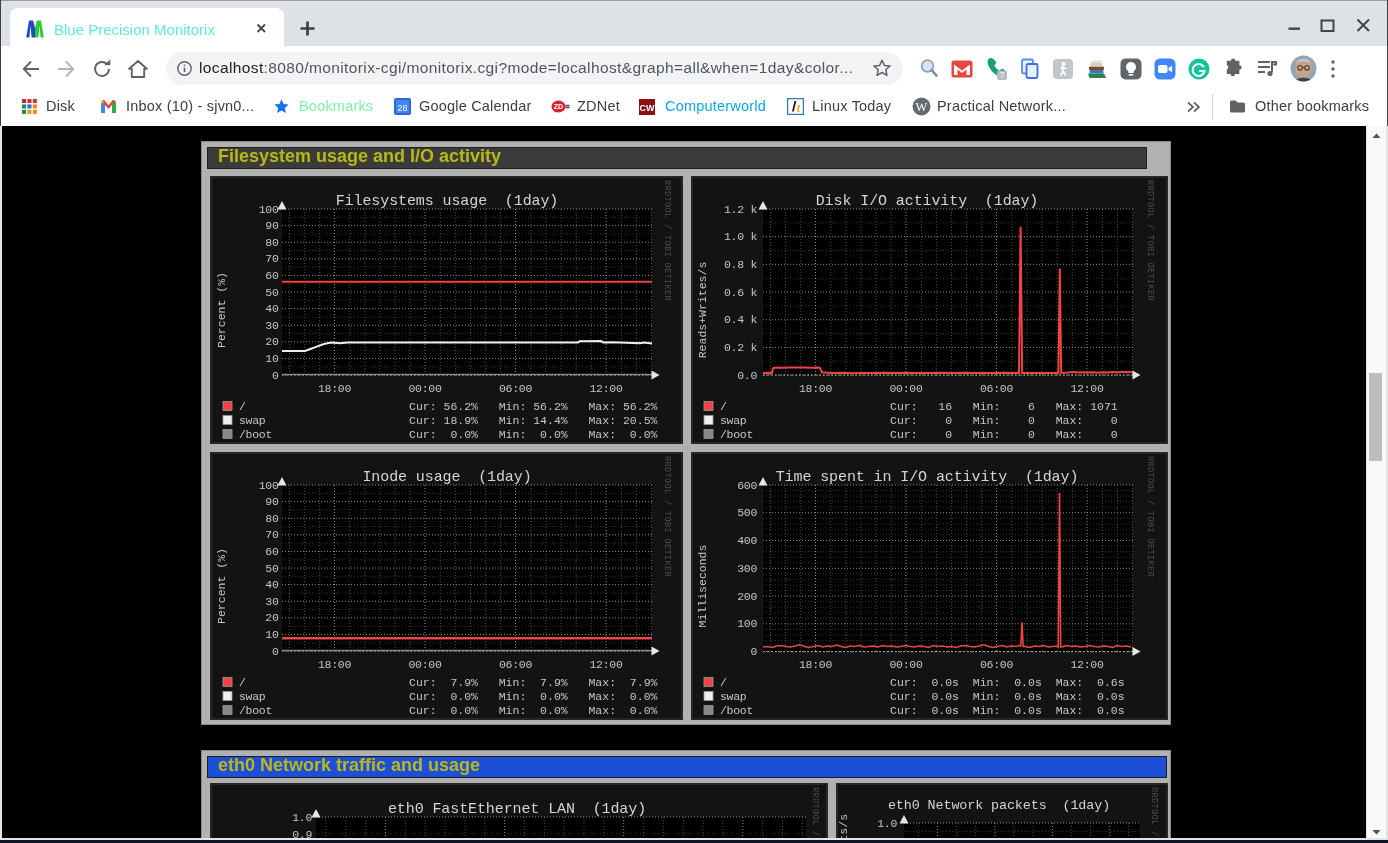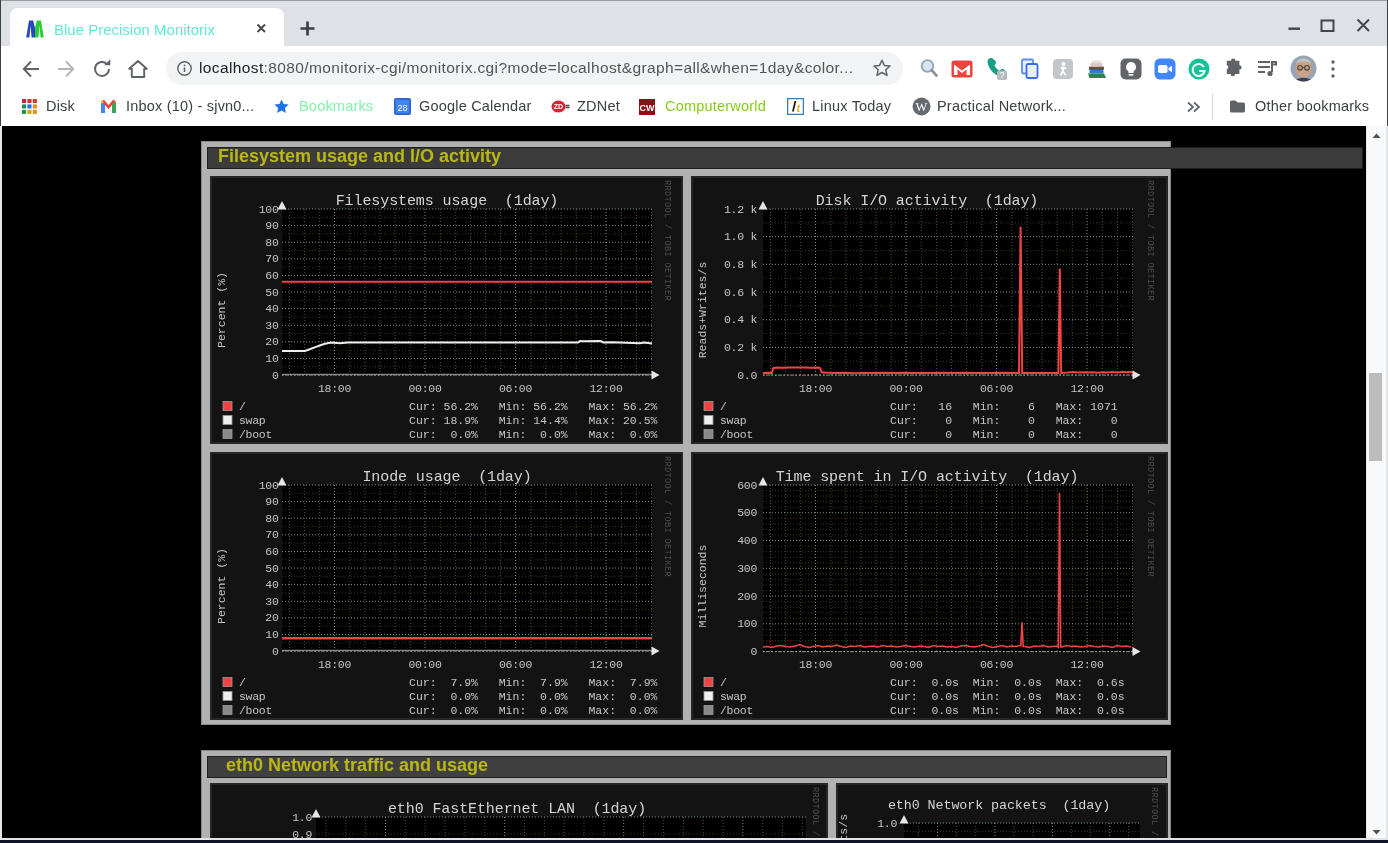--- a/index.html
+++ b/index.html
@@ -155,21 +155,21 @@
     <ellipse cx="7.5" cy="7.5" rx="7" ry="6" fill="#d6252e"></ellipse>
     <path d="M3 13.5 L5 9.5 L9 12 Z" fill="#d6252e"></path>
     <text x="7.5" y="10.3" font-family="Liberation Sans" font-size="7" font-weight="bold" fill="#fff" text-anchor="middle">ZD</text>
     <path d="M14.5 6.5 h4 M14.5 8.5 h4" stroke="#4a4a4a" stroke-width="1.5"></path>
   </svg>
 <div style="position:absolute;left:577px;top:98px;font:14.5px 'Liberation Sans',sans-serif;letter-spacing:0.2px;color:#3c4043">ZDNet</div>
 <svg style="position:absolute;left:639px;top:99px" width="16" height="16" viewBox="0 0 16 16">
     <rect width="16" height="16" fill="#8b1117"></rect>
     <text x="8" y="12" font-family="Liberation Sans" font-size="9" font-weight="bold" fill="#fff" text-anchor="middle">CW</text>
   </svg>
-<div style="position:absolute;left:665px;top:98px;font:14.5px 'Liberation Sans',sans-serif;letter-spacing:0.2px;color:#84cc16">Computerworld</div>
+<div style="position:absolute;left:665px;top:98px;font:14.5px 'Liberation Sans',sans-serif;letter-spacing:0.2px;color:#0ea5e9">Computerworld</div>
 <svg style="position:absolute;left:787px;top:98px" width="17" height="17" viewBox="0 0 17 17">
     <rect x="0.5" y="0.5" width="16" height="16" fill="#ffffff" stroke="#2e7cb8" stroke-width="1.5"></rect>
     <path d="M5 13.5 L7.5 3 L9.3 3 L6.8 13.5 Z" fill="#1a1a1a"></path>
     <text x="11.5" y="13.6" font-family="Liberation Serif" font-size="12" font-weight="bold" font-style="italic" fill="#f0a81f" text-anchor="middle">t</text>
   </svg>
 <div style="position:absolute;left:812px;top:98px;font:14.5px 'Liberation Sans',sans-serif;letter-spacing:0.2px;color:#3c4043">Linux Today</div>
 <svg style="position:absolute;left:912px;top:97px" width="19" height="19" viewBox="0 0 19 19">
     <circle cx="9.5" cy="9.5" r="9" fill="#656a70"></circle>
     <text x="9.5" y="13.8" font-family="Liberation Serif" font-size="12.5" fill="#ffffff" text-anchor="middle">W</text>
   </svg>
@@ -177,21 +177,21 @@
 <svg style="position:absolute;left:1186px;top:100px" width="16" height="14" viewBox="0 0 16 14">
     <path d="M2 2.5 L7 7 L2 11.5 M8 2.5 L13 7 L8 11.5" fill="none" stroke="#5f6368" stroke-width="1.7"></path>
   </svg>
 <div style="position:absolute;left:1212px;top:94px;width:1px;height:26px;background:#d5d8dc"></div>
 <svg style="position:absolute;left:1229px;top:100px" width="17" height="14" viewBox="0 0 17 14">
     <path d="M1 2 a1.5 1.5 0 0 1 1.5-1.5 H6.5 L8.5 2.5 H14.5 a1.5 1.5 0 0 1 1.5 1.5 V11 a1.5 1.5 0 0 1 -1.5 1.5 H2.5 A1.5 1.5 0 0 1 1 11 Z" fill="#5f6368"></path>
   </svg>
 <div style="position:absolute;left:1255px;top:98px;font:14.5px 'Liberation Sans',sans-serif;letter-spacing:0.2px;color:#3c4043">Other bookmarks</div>
 <div style="position:absolute;left:0;top:126px;width:1388px;height:717px;background:#000000;overflow:hidden">
     <div style="position:absolute;left:201px;top:15px;width:970px;height:584px;background:#b1b1b1;box-sizing:border-box;border:1px solid #8a8a8a">
-      <div style="position:absolute;left:5px;top:5px;width:1156px;height:22px;background:#3b3b3b;box-sizing:border-box;border:1px solid #1f1f1f;font:bold 18px 'Liberation Sans',sans-serif;color:#b9b814;line-height:17.5px;padding-left:10px">Filesystem usage and I/O activity</div>
+      <div style="position:absolute;left:5px;top:5px;width:940px;height:22px;background:#3b3b3b;box-sizing:border-box;border:1px solid #1f1f1f;font:bold 18px 'Liberation Sans',sans-serif;color:#b9b814;line-height:17.5px;padding-left:10px">Filesystem usage and I/O activity</div>
       <div style="position:absolute;left:8px;top:34px;width:473px;height:268px;background:#131313;border:2px solid #262626;box-sizing:border-box;overflow:hidden">
         <div style="position:absolute;left:0;top:0;width:469px;height:264px">
           <svg width="469" height="264" viewBox="0 0 469 264" style="position:absolute;left:0;top:0">
             <rect x="0" y="0" width="469" height="264" fill="#131313"></rect>
             <rect x="70" y="31" width="370" height="166" fill="#000000"></rect>
             <path d="M77.5 31V197 M92.6 31V197 M107.7 31V197 M137.8 31V197 M152.9 31V197 M168.0 31V197 M183.1 31V197 M198.2 31V197 M228.3 31V197 M243.4 31V197 M258.5 31V197 M273.6 31V197 M288.7 31V197 M318.8 31V197 M333.9 31V197 M349.0 31V197 M364.1 31V197 M379.2 31V197 M409.3 31V197 M424.4 31V197 M439.5 31V197" stroke="#62622a" stroke-width="1" stroke-dasharray="1 2" fill="none" opacity="0.85"></path>
             <path d="M70 39.30H440 M70 55.91H440 M70 72.53H440 M70 89.13H440 M70 105.75H440 M70 122.35H440 M70 138.97H440 M70 155.57H440 M70 172.19H440 M70 188.80H440" stroke="#62622a" stroke-width="1" stroke-dasharray="1 2" fill="none" opacity="0.55"></path>
             <path d="M122.5 31V197 M213.0 31V197 M303.5 31V197 M394.0 31V197" stroke="#8fa98f" stroke-width="1" stroke-dasharray="1 2" fill="none" opacity="0.88"></path>
             <path d="M70 31.00H440 M70 47.61H440 M70 64.22H440 M70 80.83H440 M70 97.44H440 M70 114.05H440 M70 130.66H440 M70 147.27H440 M70 163.88H440 M70 180.49H440 M70 197.10H440" stroke="#8fa98f" stroke-width="1" stroke-dasharray="1 2" fill="none" opacity="0.88"></path>
             <path d="M70 197H440" stroke="#b0b0a0" stroke-width="1" stroke-dasharray="2 2" fill="none" opacity="0.9"></path>
@@ -347,21 +347,21 @@
             <text x="27" y="245.8" font-family="Liberation Mono, monospace" font-size="11.5" fill="#c6c6c6" letter-spacing="-0.3" xml:space="preserve">swap</text>
             <text x="197" y="245.8" font-family="Liberation Mono, monospace" font-size="11.5" fill="#c6c6c6" letter-spacing="0" xml:space="preserve">Cur:  0.0s  Min:  0.0s  Max:  0.0s</text>
             <rect x="11" y="251.5" width="9" height="9" fill="#888888" stroke="#9a9a9a" stroke-width="0.8"></rect>
             <text x="27" y="259.8" font-family="Liberation Mono, monospace" font-size="11.5" fill="#c6c6c6" letter-spacing="-0.3" xml:space="preserve">/boot</text>
             <text x="197" y="259.8" font-family="Liberation Mono, monospace" font-size="11.5" fill="#c6c6c6" letter-spacing="0" xml:space="preserve">Cur:  0.0s  Min:  0.0s  Max:  0.0s</text>
           </svg>
         </div>
       </div>
     </div>
     <div style="position:absolute;left:201px;top:624px;width:970px;height:200px;background:#b1b1b1;box-sizing:border-box;border:1px solid #8a8a8a">
-      <div style="position:absolute;left:5px;top:5px;width:960px;height:22px;background:#404040;box-sizing:border-box;border:1px solid #1f1f1f;font:bold 18px 'Liberation Sans',sans-serif;color:#b9b814;line-height:17.5px;padding-left:18px">eth0 Network traffic and usage</div>
+      <div style="position:absolute;left:5px;top:5px;width:960px;height:22px;background:#1d4ed8;box-sizing:border-box;border:1px solid #1f1f1f;font:bold 18px 'Liberation Sans',sans-serif;color:#b9b814;line-height:17.5px;padding-left:10px">eth0 Network traffic and usage</div>
       <div style="position:absolute;left:8px;top:32px;width:618px;height:100px;background:#131313;border:2px solid #262626;box-sizing:border-box;overflow:hidden">
         <div style="position:absolute;left:0;top:0;width:614px;height:96px">
           <svg width="614" height="59" viewBox="0 0 614 59" style="position:absolute;left:0;top:0">
             <rect x="0" y="0" width="614" height="59" fill="#131313"></rect>
             <rect x="104" y="32" width="490" height="27" fill="#000000"></rect>
             <path d="M114.0 32V59 M133.8 32V59 M153.7 32V59 M193.3 32V59 M213.2 32V59 M233.0 32V59 M252.9 32V59 M272.8 32V59 M312.5 32V59 M332.3 32V59 M352.2 32V59 M372.0 32V59 M391.9 32V59 M431.6 32V59 M451.4 32V59 M471.3 32V59 M491.1 32V59 M511.0 32V59 M550.7 32V59 M570.5 32V59 M590.4 32V59" stroke="#62622a" stroke-width="1" stroke-dasharray="1 2" fill="none" opacity="0.85"></path>
             <path d="M173.5 32V59 M292.6 32V59 M411.7 32V59 M530.8 32V59" stroke="#8fa98f" stroke-width="1" stroke-dasharray="1 2" fill="none" opacity="0.88"></path>
             <path d="M104 32.00H594" stroke="#8fa98f" stroke-width="1" stroke-dasharray="1 2" fill="none" opacity="0.88"></path>
             <path d="M104 49.00H594" stroke="#62622a" stroke-width="1" stroke-dasharray="1 2" fill="none" opacity="0.55"></path>
             <path d="M99.5 32.5L108.5 32.5L104 24Z" fill="#e6e6e6"></path>

